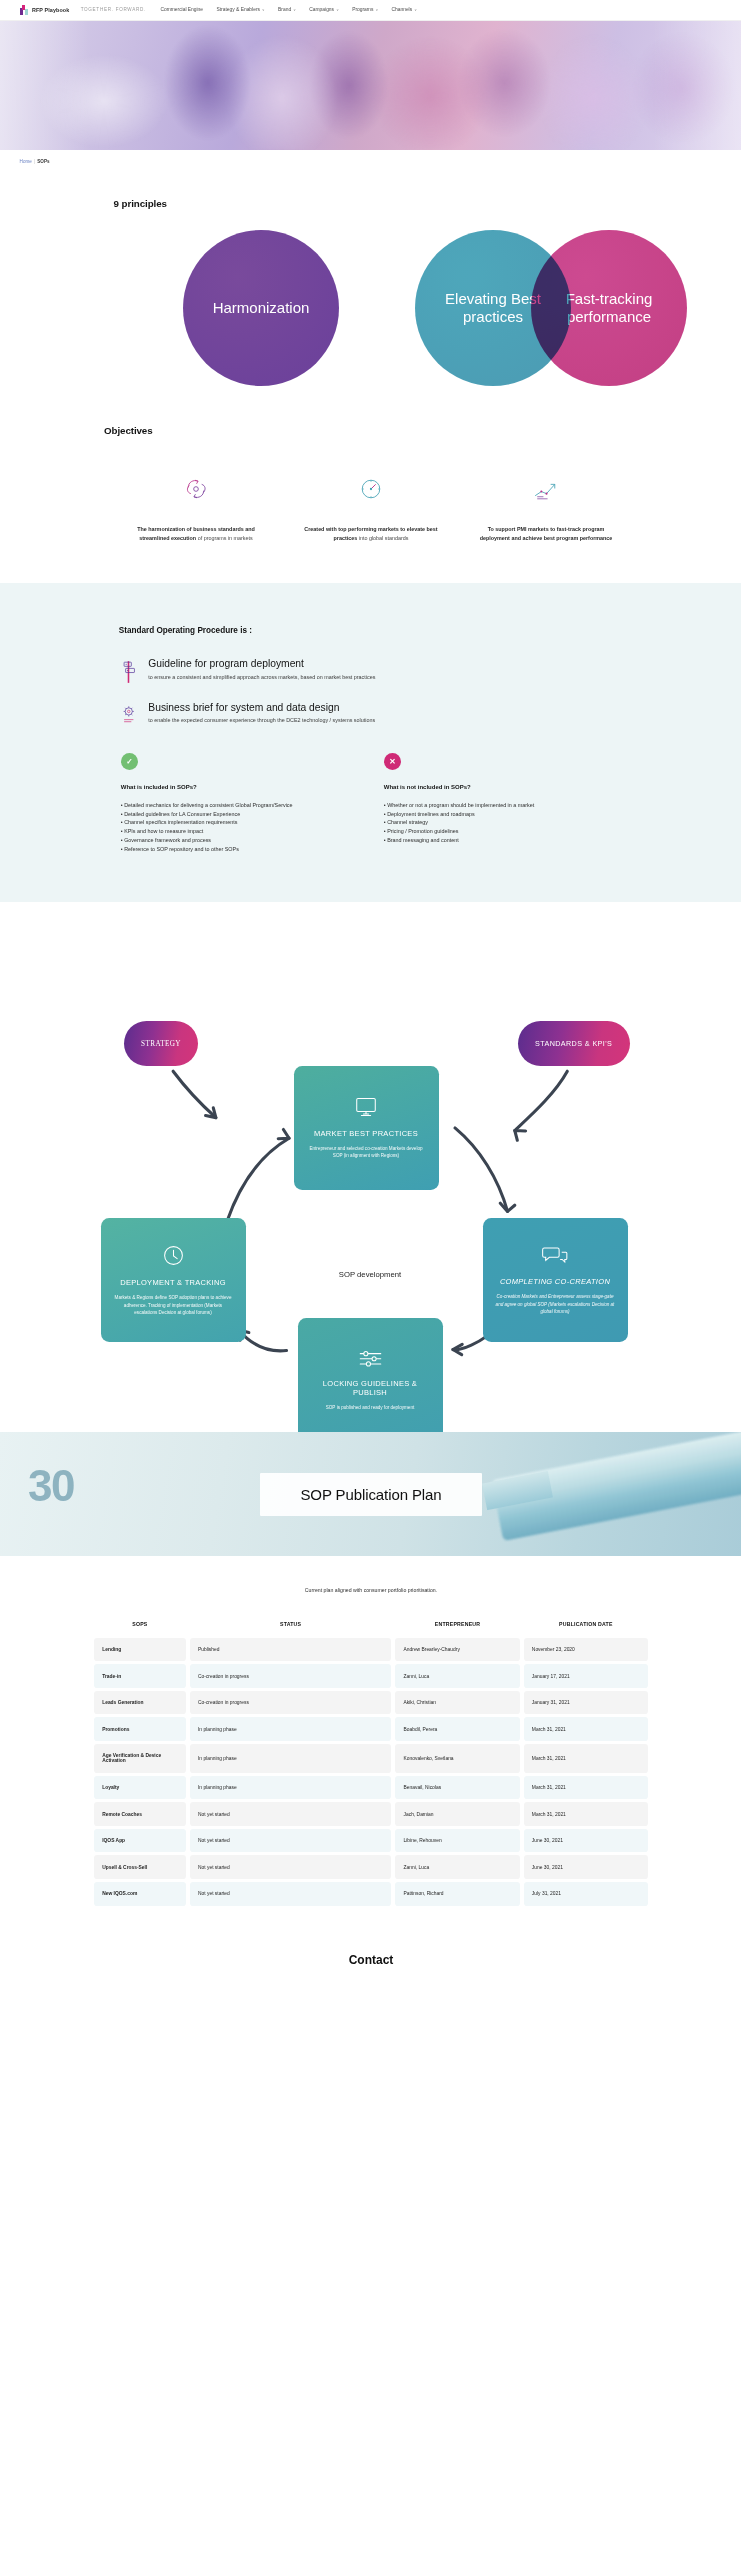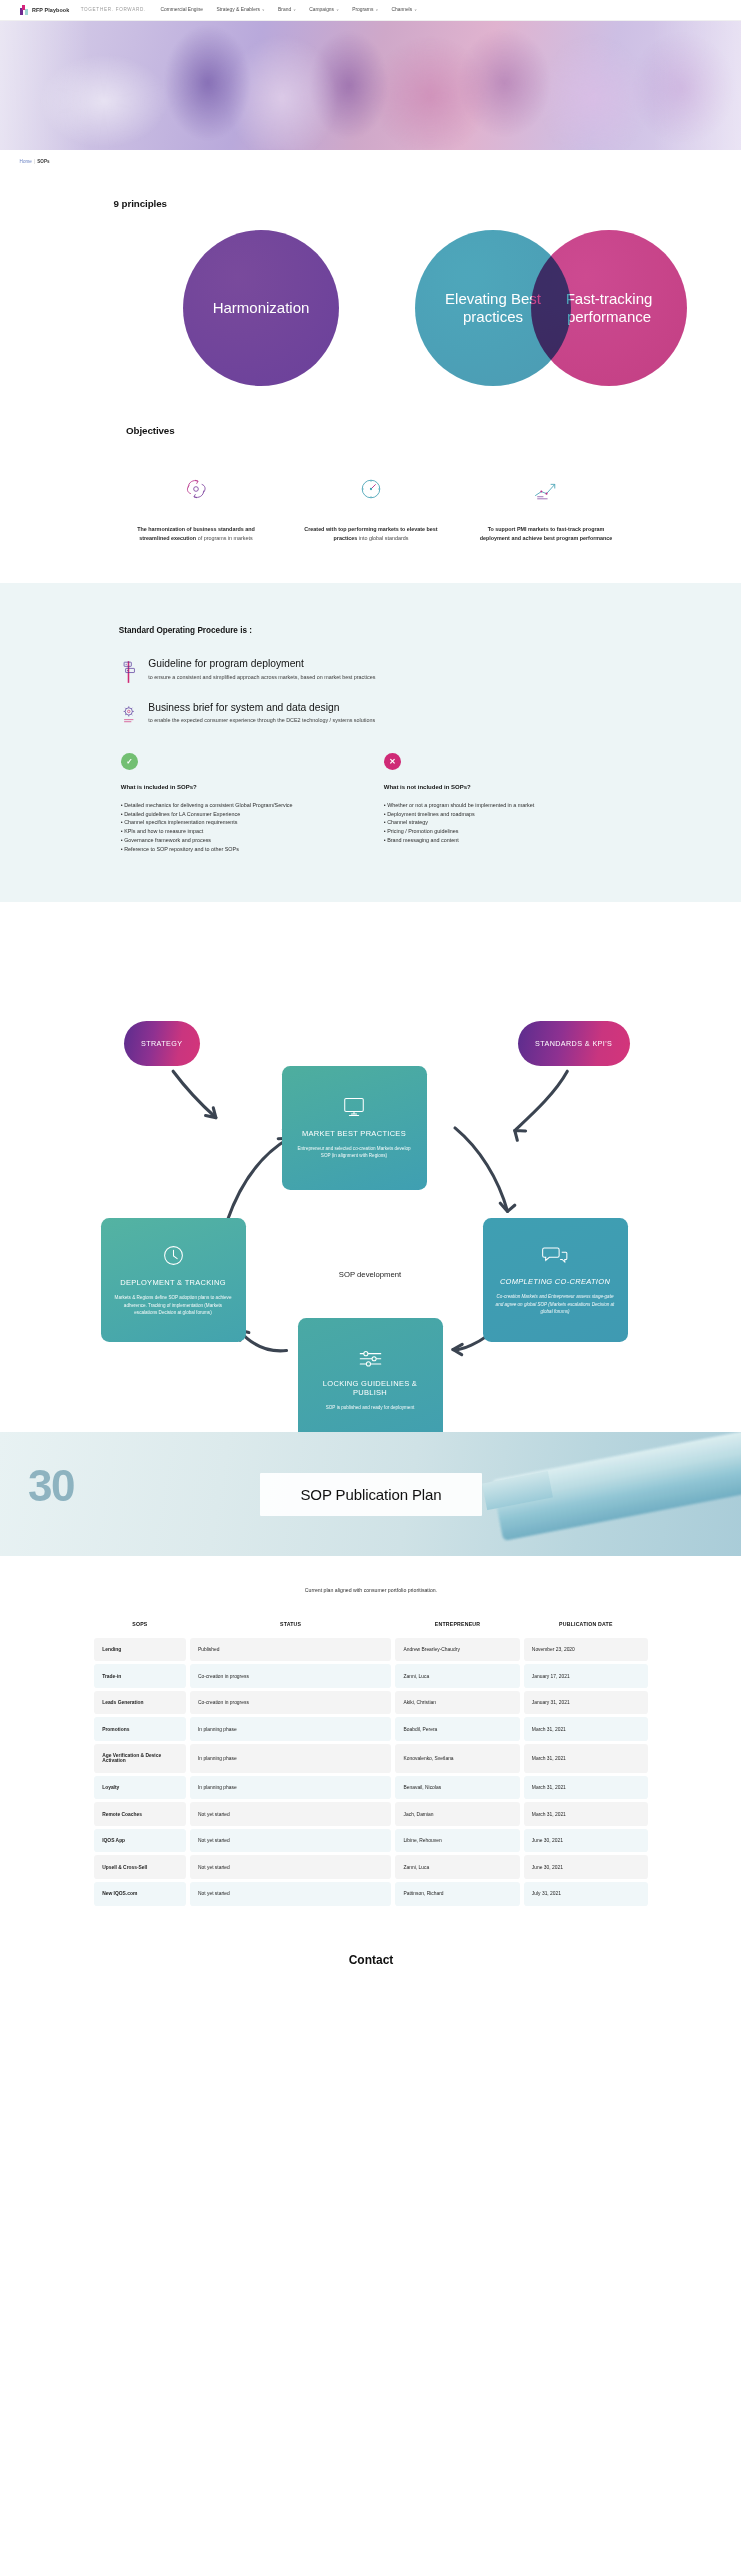--- a/index.html
+++ b/index.html
@@ -131,21 +131,21 @@
     opacity: .92;
   }
   .venn-circle span { position: relative; z-index: 3; padding: 0 7.2px; }
   .vc1 { left: 90px;  background: radial-gradient(circle at 35% 30%, #6d3a94, #5e3091); }
   .vc2 { left: 206px;  background: radial-gradient(circle at 35% 30%, #67c0ad, #4fb7a8); }
   .vc3 { left: 322px;  background: radial-gradient(circle at 35% 30%, #3f9fb5, #3b93ad); }
   .vc4 { left: 438px;  background: radial-gradient(circle at 35% 30%, #c93a87, #bd2f79); }
 
   
   .obj-sec { padding-top: 25px; padding-bottom: 41px; }
-  .obj-sec .sec-title { margin-left: 33px; }
+  .obj-sec .sec-title { margin-left: 11px; }
   .obj-grid {
     display: flex;
     margin-top: 34px;
     padding: 0 15.5px;
   }
   .obj-col {
     flex: 1;
     display: flex;
     flex-direction: column;
     align-items: center;
@@ -234,21 +234,21 @@
     position: absolute;
     height: 45px;
     border-radius: 24px;
     display: flex; align-items: center; justify-content: center;
     color: #fff;
     font-size: 7.2px;
     letter-spacing: 0.4px;
     padding: 0 17.5px;
     background: linear-gradient(100deg, #5b2d8e 0%, #8e3191 38%, #c9357f 72%, #d4357a 100%);
   }
-  .pill-strategy { left: 72px; top: 58px; }
+  .pill-strategy { left: 72px; top: 58px; font-family: Liberation Serif, serif; }
   .pill-standards { left: 466px; top: 58px; }
 
   .cbox {
     position: absolute;
     width: 145px;
     height: 124px;
     border-radius: 8.2px;
     color: #fff;
     text-align: center;
     padding: 13.4px 11.3px;
@@ -262,21 +262,21 @@
     font-size: 7.5px;
     letter-spacing: 0.3px;
     line-height: 1.3;
     margin-bottom: 6.2px;
   }
   .cbox .cb-sub {
     font-size: 4.6px;
     line-height: 1.65;
     opacity: .95;
   }
-  .cb-top    { left: 230px; top: 103px;  background: linear-gradient(160deg,#4eae9e,#3f9fb2); }
+  .cb-top    { left: 242px; top: 103px;  background: linear-gradient(160deg,#4eae9e,#3f9fb2); }
   .cb-right  { left: 431px; top: 255px;  background: linear-gradient(160deg,#3f9fb2,#3f9ab2); font-style: italic; }
   .cb-bottom { left: 246px; top: 355px;  background: linear-gradient(160deg,#4aa9a4,#419fb0); }
   .cb-left   { left: 49px;  top: 255px;  background: linear-gradient(160deg,#54b3a2,#43a3ae); }
 
   .cycle-center {
     position: absolute;
     left: 246px; top: 307px;
     width: 145px;
     text-align: center;
     font-size: 7.7px;

